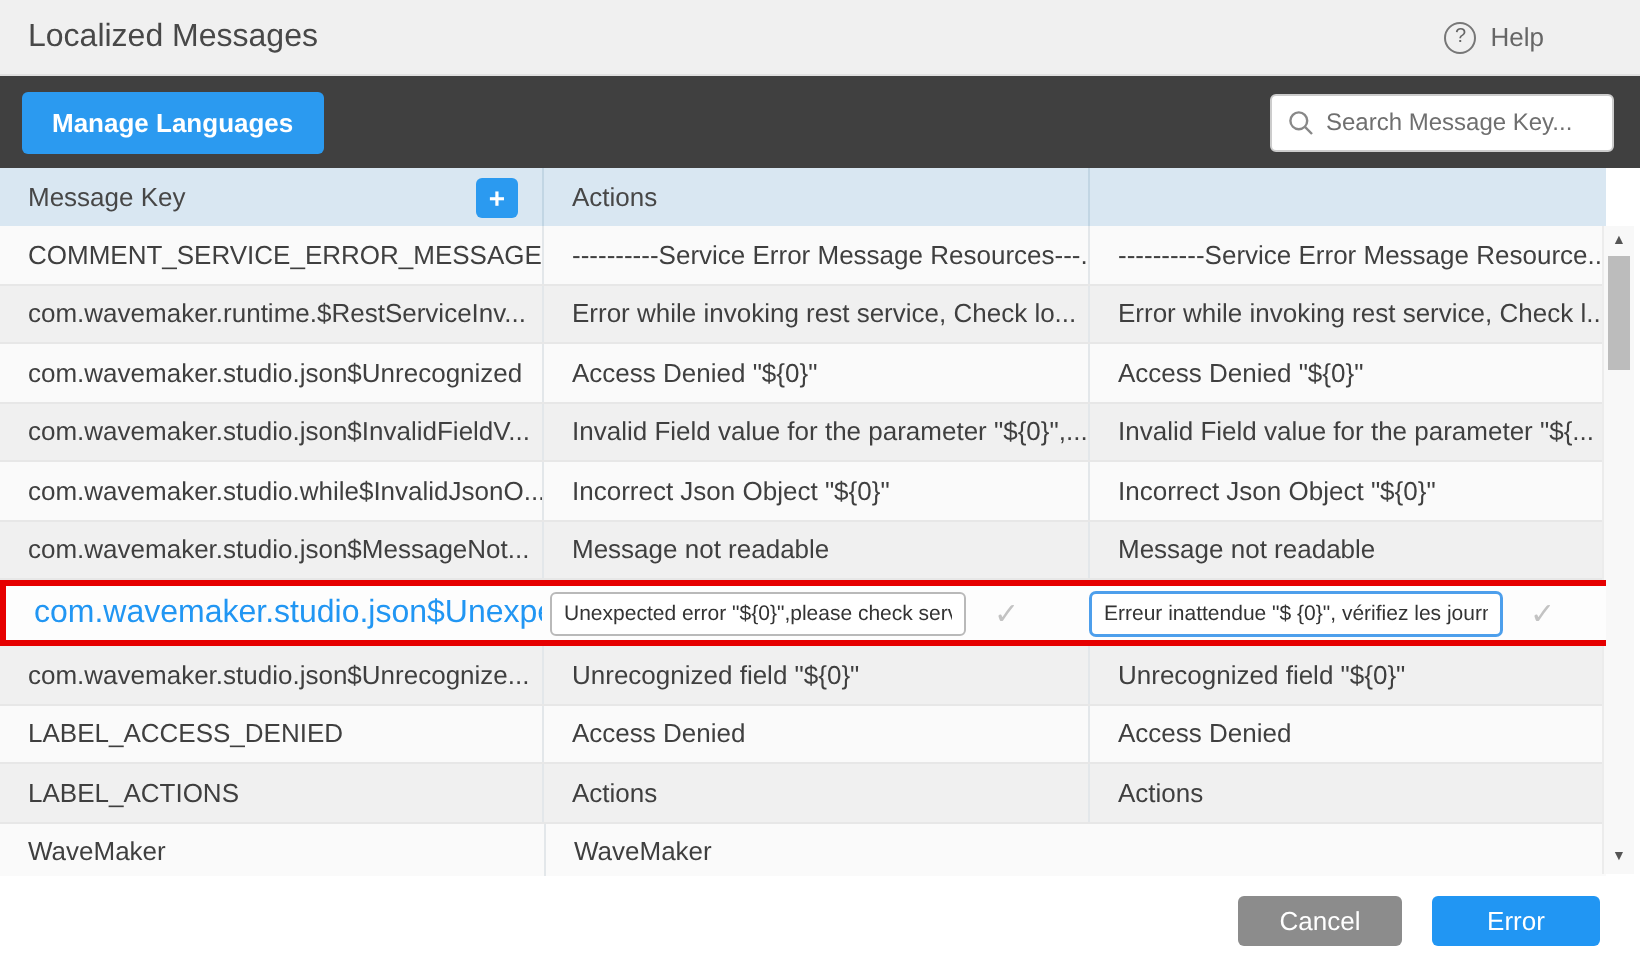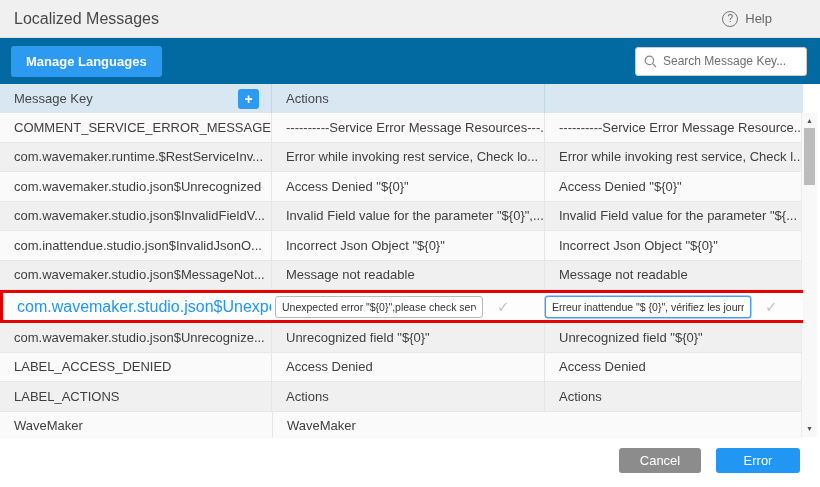--- a/index.html
+++ b/index.html
@@ -16,21 +16,21 @@
   }
   .page-title{ font-size:16px; color:#484848; }
   .help{ display:flex; align-items:center; gap:7px; color:#666; font-size:13px; cursor:pointer; }
   .help-circle{
     width:16px; height:16px; border:1px solid #777; border-radius:50%;
     display:flex; align-items:center; justify-content:center;
     font-size:10px; color:#666;
   }
   
   .toolbar{
-    height:46px; background:#0369a1; display:flex; align-items:center;
+    height:46px; background:#404040; display:flex; align-items:center;
     justify-content:space-between; padding:0 13px 0 11px;
   }
   .btn-manage{
     background:#2b9af0; color:#fff; font-size:13px; font-weight:bold;
     border:none; border-radius:3px; padding:8px 15px; cursor:pointer;
   }
   .search-box{
     width:172px; height:29px; border:1px solid #ccc; border-radius:3px;
     display:flex; align-items:center; padding:0 8px; gap:6px; background:#fff;
   }
@@ -171,21 +171,21 @@
     <div class="cell fr">Access Denied "${0}"</div>
   </div>
 
   <div class="row">
     <div class="cell key">com.wavemaker.studio.json$InvalidFieldV...</div>
     <div class="cell en">Invalid Field value for the parameter "${0}",...</div>
     <div class="cell fr">Invalid Field value for the parameter "${...</div>
   </div>
 
   <div class="row">
-    <div class="cell key">com.inattendue.studio.json$InvalidJsonO...</div>
+    <div class="cell key">com.wavemaker.studio.while$InvalidJsonO...</div>
     <div class="cell en">Incorrect Json Object "${0}"</div>
     <div class="cell fr">Incorrect Json Object "${0}"</div>
   </div>
 
   <div class="row">
     <div class="cell key">com.wavemaker.studio.json$MessageNot...</div>
     <div class="cell en">Message not readable</div>
     <div class="cell fr">Message not readable</div>
   </div>
 

